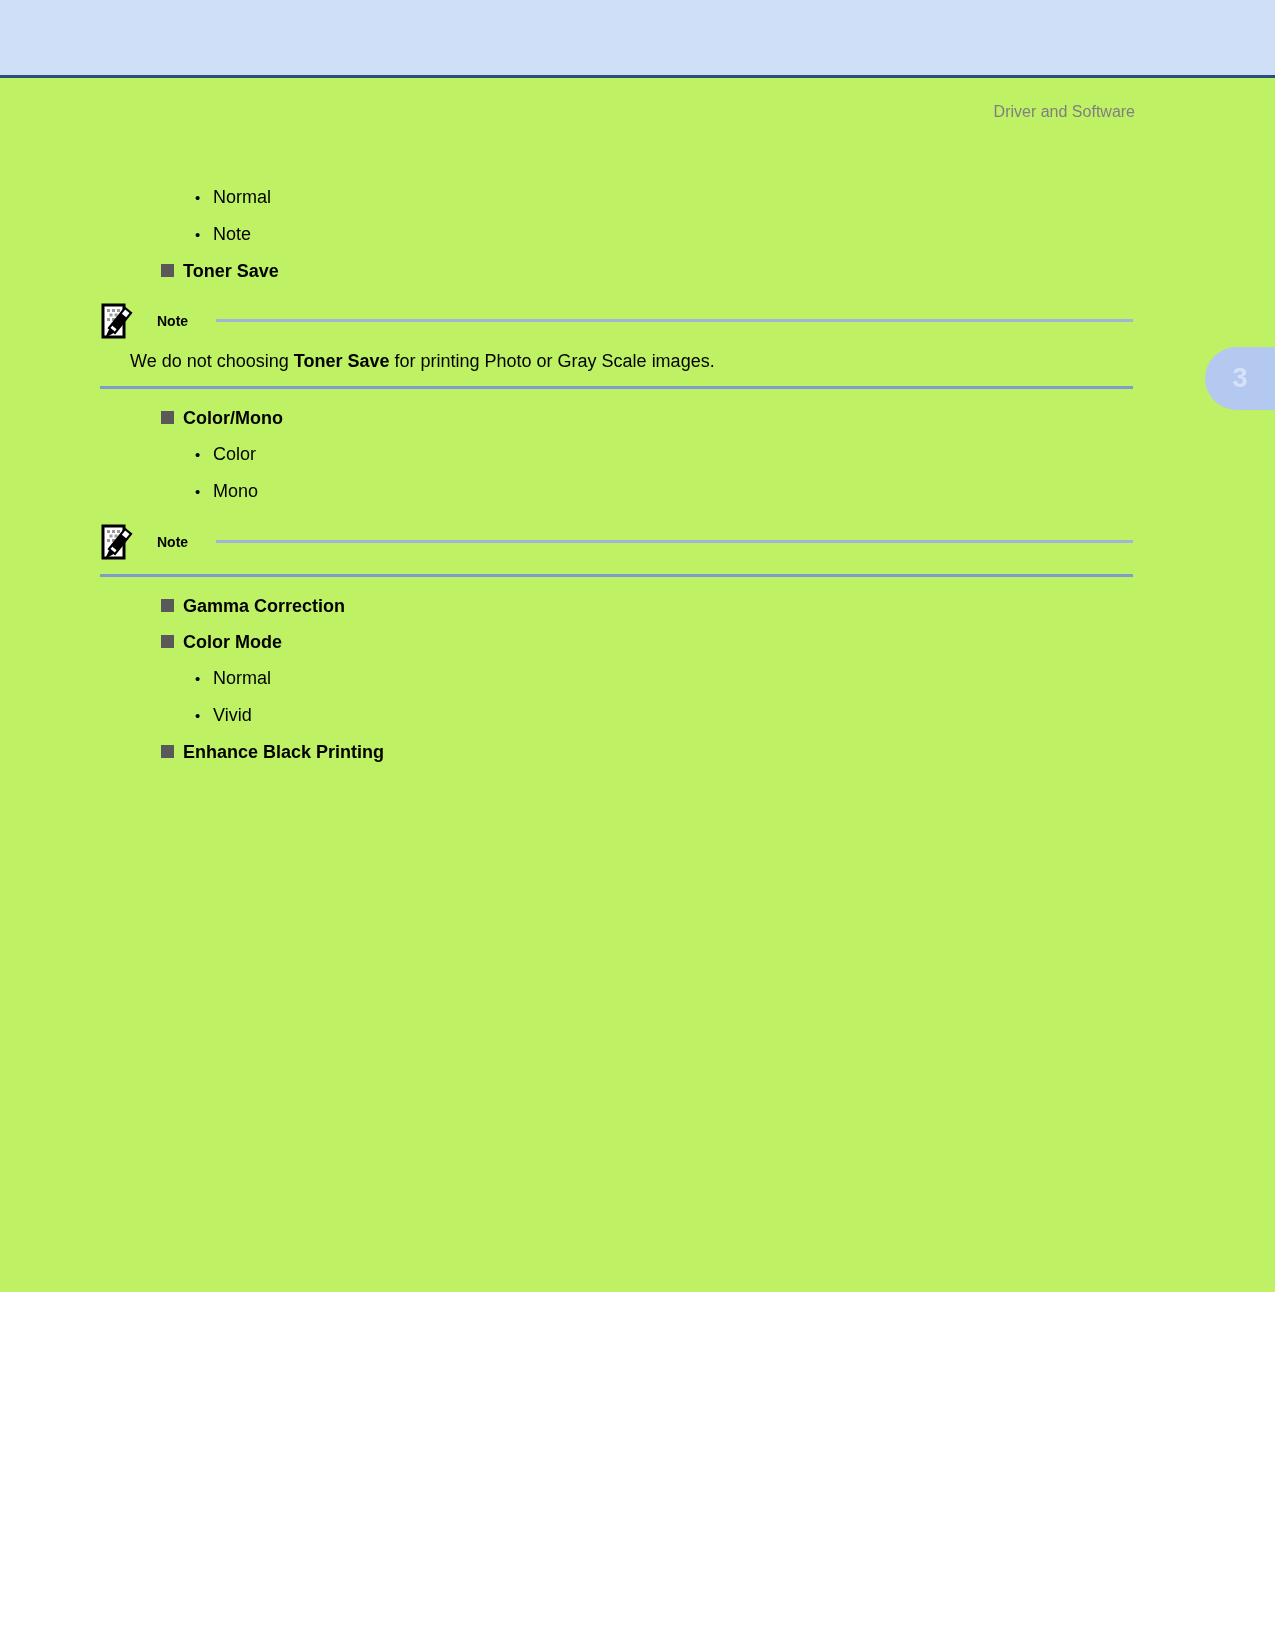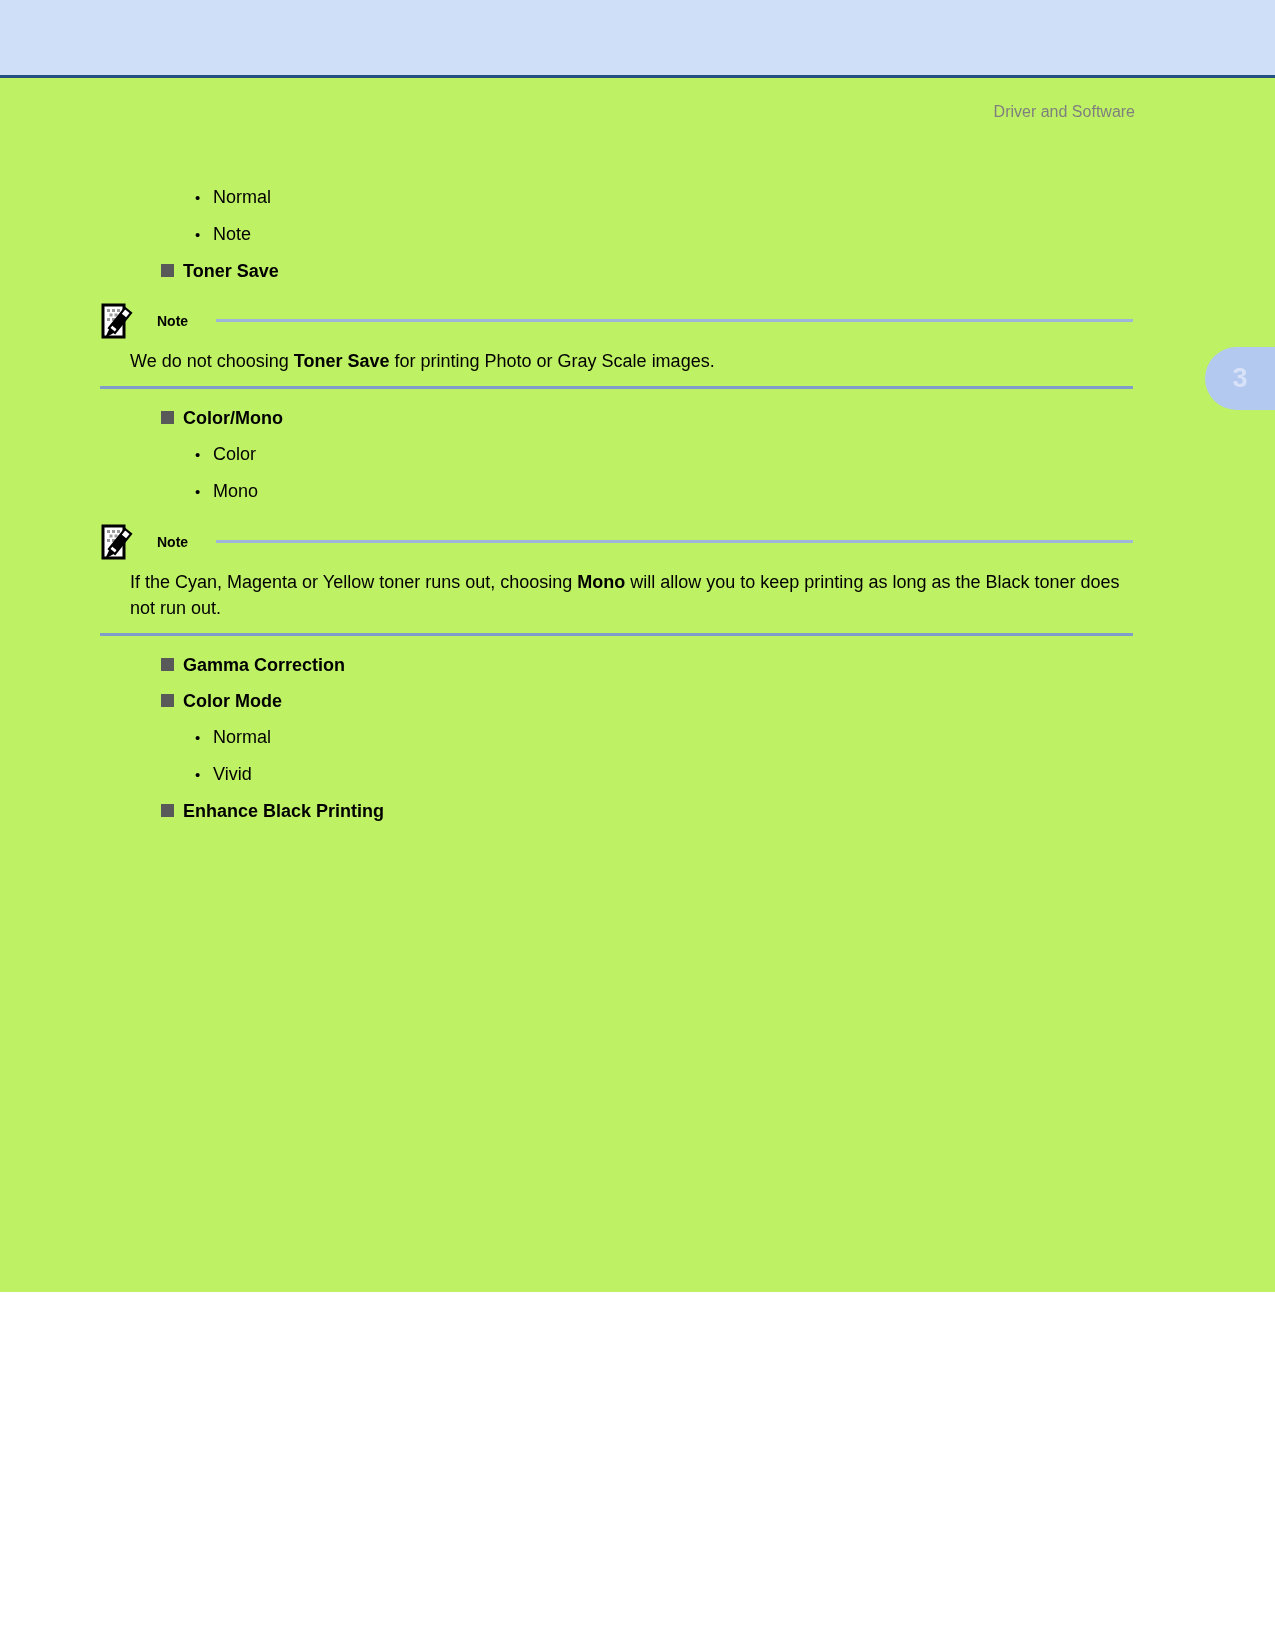--- a/index.html
+++ b/index.html
@@ -143,21 +143,20 @@
               <rect x="7" y="18" width="3" height="3"></rect>
           <rect x="12" y="18" width="3" height="3"></rect>
         </g>
         <polygon points="9,28 25,8 31,13 15,33" fill="#ffffff" stroke="#000000" stroke-width="2.2"></polygon>
         <polygon points="11.5,25 21,13 27,18 17.5,30" fill="#000000"></polygon>
         <polygon points="9.5,28.5 14.5,32.5 5,38" fill="#000000"></polygon>
       </svg>
       <span class="note-label">Note</span>
       <span class="note-rule"></span>
     </div>
-    <p class="note-body"><span>If the Cyan, Magenta or Yellow toner runs out, choosing </span><span class="b">Mono</span><span> will allow you to keep printing as long as the Black toner does not run out.</span></p>
   </div>
       <div class="h-item">
     <span class="sq"></span>
     <span>Gamma Correction</span>
   </div>
       <p class="para lvl1"></p>
       <div class="h-item">
     <span class="sq"></span>
     <span>Color Mode</span>
   </div>

